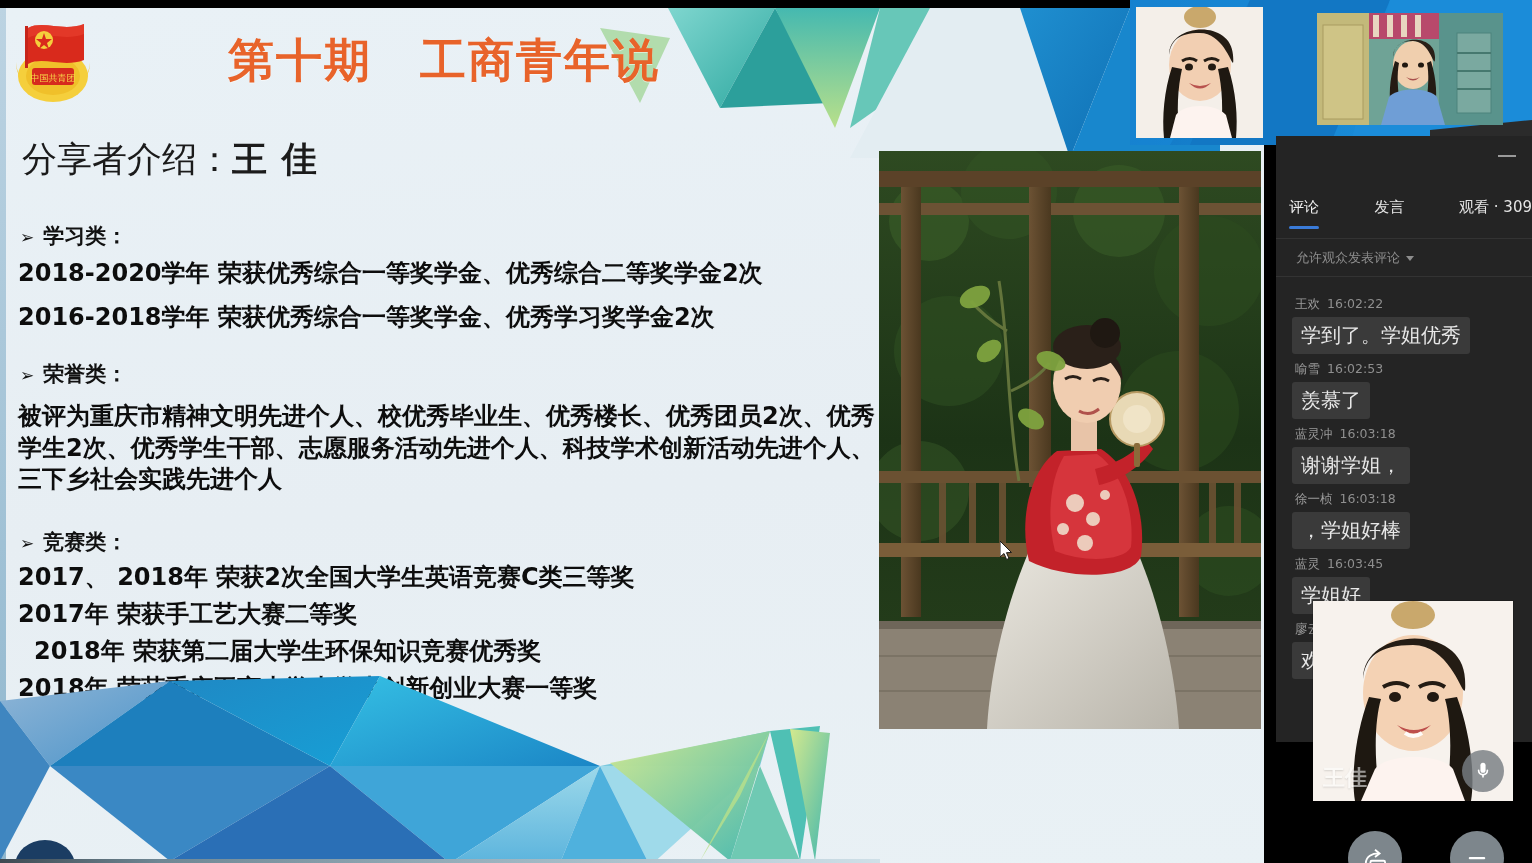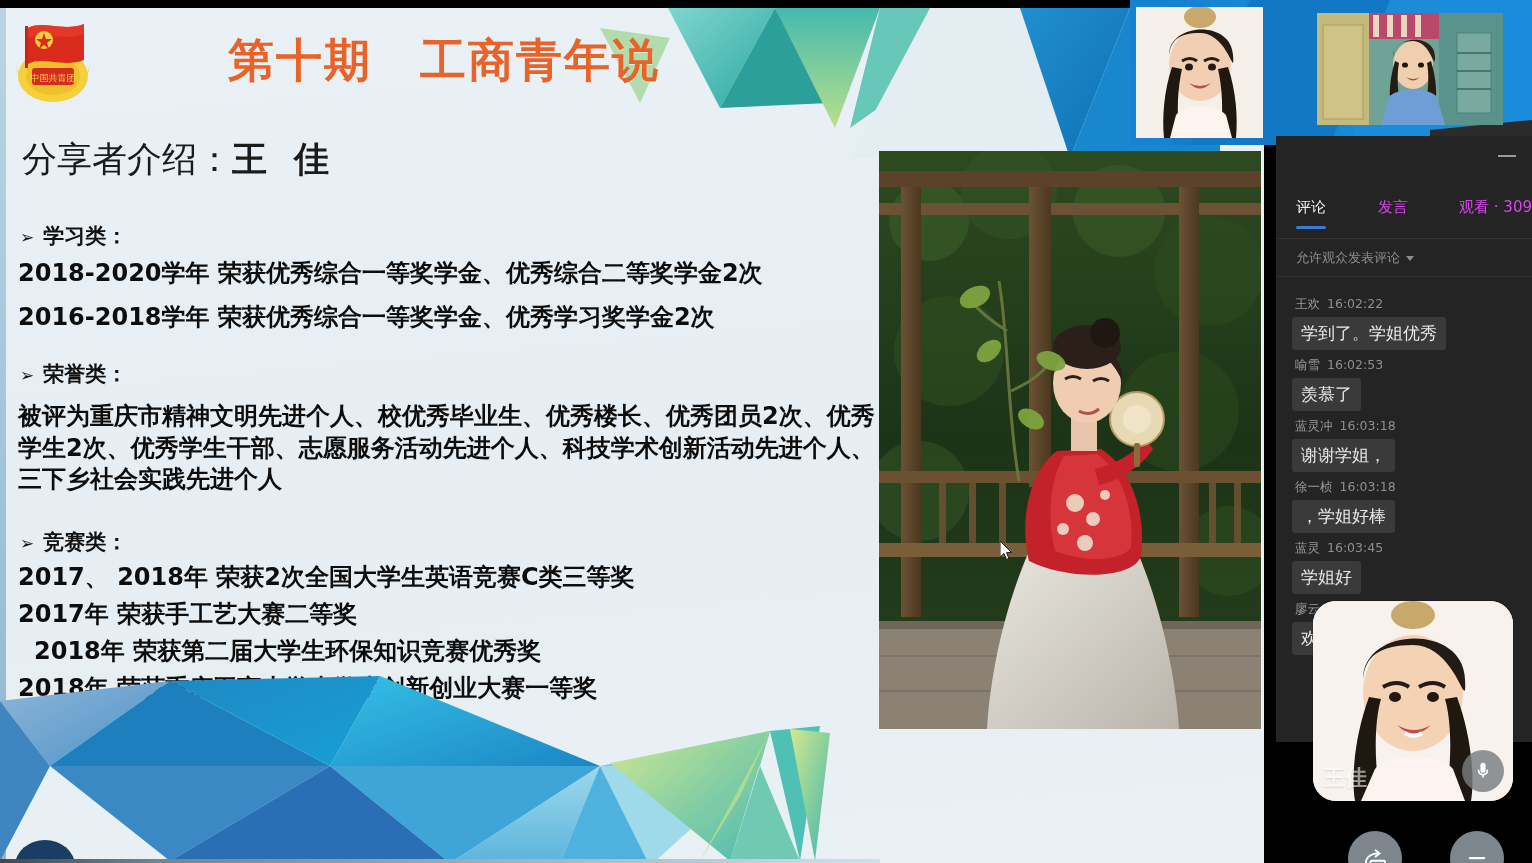--- a/index.html
+++ b/index.html
@@ -33,21 +33,21 @@
     font-family:"DejaVu Sans","Liberation Sans",sans-serif;
     font-size:46px; font-weight:700; color:#e8632a;
     letter-spacing:2px; white-space:nowrap;
     text-shadow:0 1px 0 rgba(255,255,255,.5);
   }
 
   
   .sub-head {
     position:absolute; left:22px; top:128px;
     font-size:35px; color:#1b1b1b; white-space:nowrap;
-    font-family:Liberation Mono, monospace;
+    font-family:Liberation Serif, serif;
   }
   .sub-head b { font-weight:700; letter-spacing:3px; }
 
   .bullet-head {
     position:absolute; left:20px;
     font-size:21px; font-weight:700; color:#111;
     font-family:"DejaVu Sans","Liberation Sans",sans-serif;
     white-space:nowrap;
   }
   .bullet-head .arrow { display:inline-block; margin-right:9px; font-size:17px; }
@@ -81,42 +81,42 @@
   .bottom-bar { position:absolute; left:0; bottom:0; width:880px; height:12px;
                 background:linear-gradient(90deg,#3e4a52,#6f8794 18%, #9fb7c3 60%, #cfe0e8); }
 
   
   .vid-strip { position:absolute; right:0; top:0; width:402px; height:145px;
                background:linear-gradient(100deg,#1277c4 0%, #1787d4 45%, #1d93de 100%); }
   .vid-tile { position:absolute; overflow:hidden; background:#222; }
   .vid-a { left:1136px; top:7px; width:127px; height:131px; background:#f2efec; }
   .vid-b { left:1317px; top:13px; width:186px; height:112px; background:#6b8f86; }
   .vid-pip { position:absolute; left:1313px; top:601px; width:200px; height:200px;
-             background:#f5f0ec; overflow:hidden; box-shadow:0 0 0 1px rgba(0,0,0,.12);border-radius:23px; }
+             background:#f5f0ec; overflow:hidden; box-shadow:0 0 0 1px rgba(0,0,0,.12); }
   .pip-name {
     position:absolute; left:10px; bottom:8px; font-size:22px; color:#fff;
     opacity:.55; font-family:"DejaVu Sans","Liberation Sans",sans-serif; font-weight:700;
     text-shadow:0 1px 2px rgba(0,0,0,.25);
   }
   .mic-badge {
     position:absolute; right:9px; bottom:9px; width:42px; height:42px; border-radius:50%;
     background:rgba(120,126,130,.82); display:flex; align-items:center; justify-content:center;
   }
 
   
   .chat {
     position:absolute; left:1276px; top:136px; width:256px; height:606px;
     background:#242424; color:#d6d6d6; overflow:hidden;
   }
   .chat-min { position:absolute; right:14px; top:13px; width:22px; height:14px;
               display:flex; align-items:center; justify-content:center; cursor:pointer; }
   .chat-min i { display:block; width:18px; height:2px; background:#9a9a9a; }
   .chat-tabs { position:absolute; left:0; top:52px; width:256px; height:38px;
-               display:flex; align-items:center; padding-left:20px; }
-  .chat-tab { position:relative; font-size:15px; color:#d946ef; cursor:pointer; white-space:nowrap;
+               display:flex; align-items:center; padding-left:13px; }
+  .chat-tab { position:relative; font-size:15px; color:#e5e5e5; cursor:pointer; white-space:nowrap;
               font-family:"DejaVu Sans","Liberation Sans",sans-serif; }
   .chat-tab.active { color:#f0f0f0; }
   .chat-tab.active:after {
     content:""; position:absolute; left:50%; transform:translateX(-50%);
     bottom:-12px; width:30px; height:3px; background:#3a7bd8; border-radius:2px;
   }
   .tab-gap1 { width:59px; } .tab-gap2 { width:58px; }
   .chat-divider { position:absolute; left:0; top:102px; width:256px; height:1px; background:#333; }
   .chat-perm { position:absolute; left:20px; top:113px; font-size:13px; color:#8d8d8d;
                display:flex; align-items:center; gap:6px; cursor:pointer;
@@ -124,21 +124,21 @@
   .caret { width:0;height:0;border-left:4px solid transparent;border-right:4px solid transparent;
            border-top:5px solid #8d8d8d; }
   .chat-divider2 { position:absolute; left:0; top:140px; width:256px; height:1px; background:#333; }
 
   .msgs { position:absolute; left:0; top:155px; width:256px; bottom:0; padding:0 16px; }
   .msg { margin-bottom:7px; }
   .msg-meta { font-size:12.5px; color:#8f8f8f; margin:5px 0 4px 3px;
               font-family:"DejaVu Sans","Liberation Sans",sans-serif; }
   .msg-meta .nm { color:#9c9c9c; margin-right:7px; }
   .msg-bubble { display:inline-block; background:#3a3a3a; color:#e8e8e8;
-                border-radius:3px; padding:5px 9px; font-size:17px; max-width:206px;
+                border-radius:3px; padding:5px 9px; font-size:20px; max-width:206px;
                 font-family:"DejaVu Sans","Liberation Sans",sans-serif;text-align:right; }
 
   
   .fab { position:absolute; width:54px; height:54px; border-radius:50%;
          background:#7d868c; display:flex; align-items:center; justify-content:center; cursor:pointer; }
   .fab-a { left:1348px; top:831px; }
   .fab-b { left:1450px; top:831px; }
 
   .cursor { position:absolute; left:1000px; top:541px; width:14px; height:20px; }
 </style>

